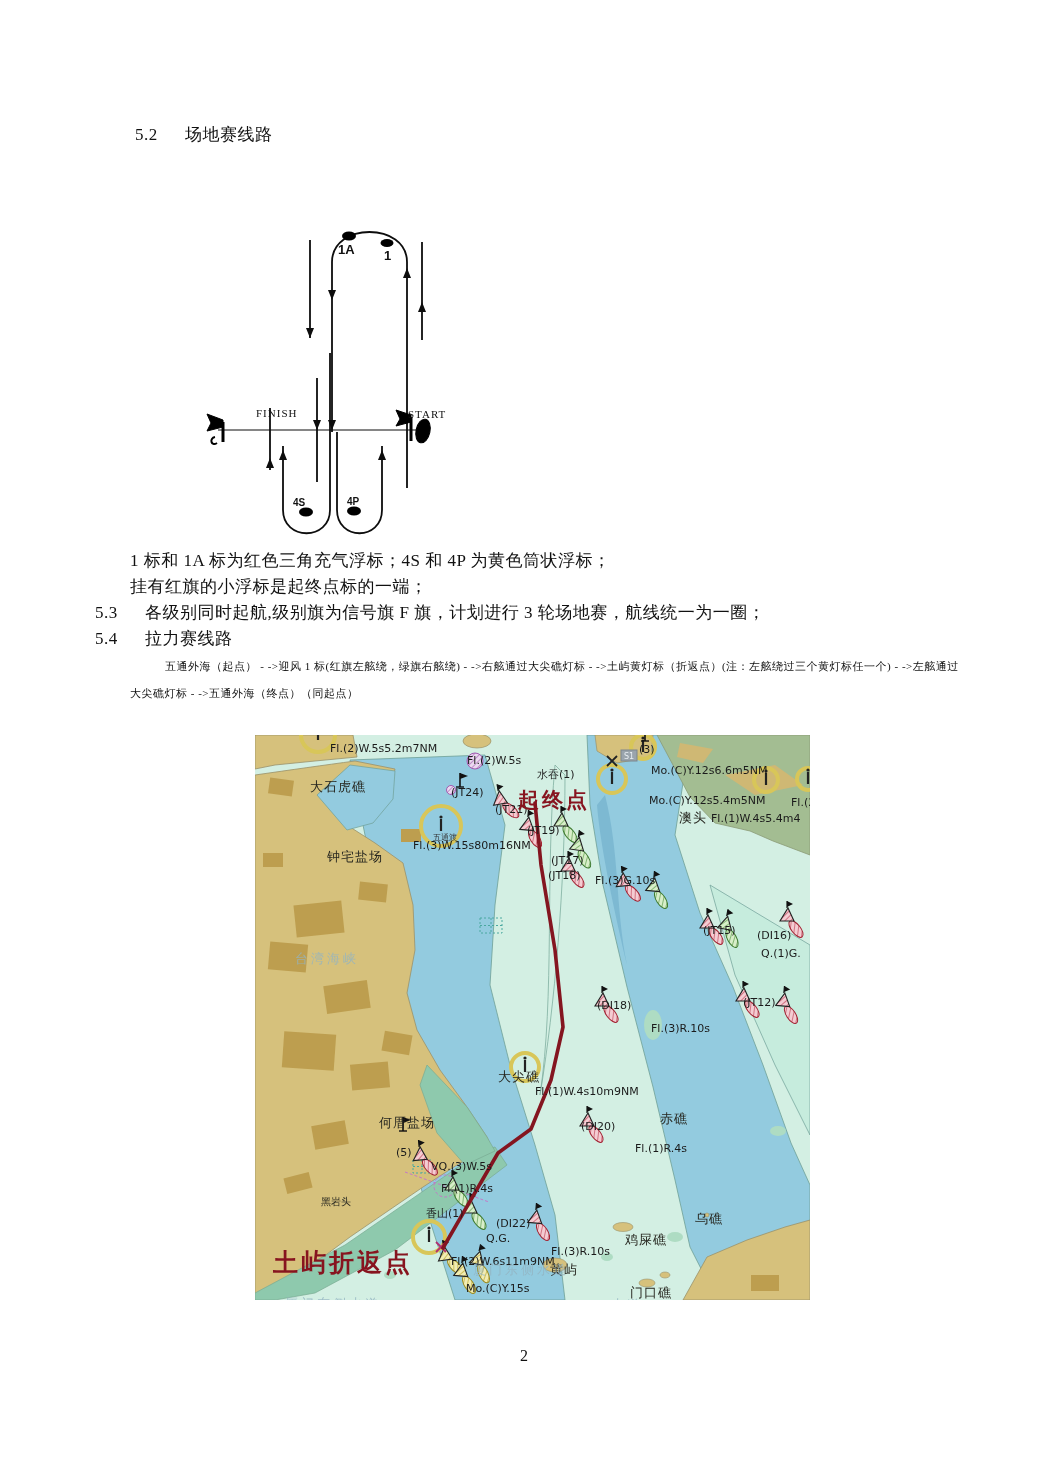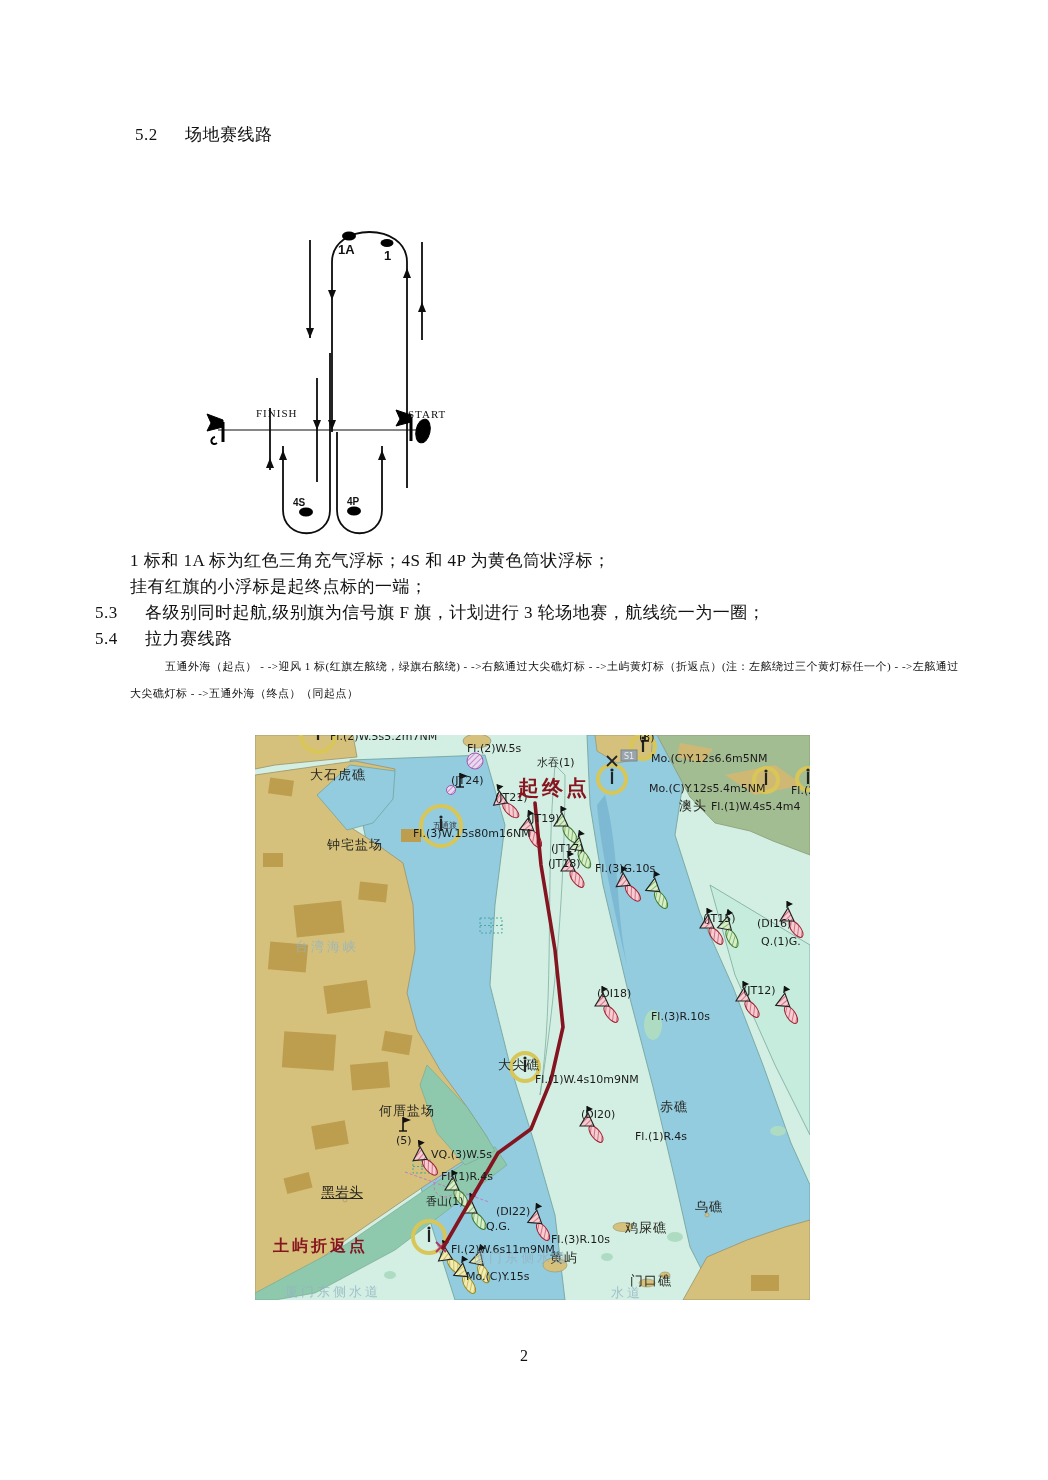--- a/index.html
+++ b/index.html
@@ -5,25 +5,25 @@
   html,body{margin:0;padding:0;background:#fff;}
   #page{position:relative;width:1048px;height:1480px;background:#ffffff;overflow:hidden;
         font-family:"Liberation Serif","DejaVu Serif",serif;color:#111;}
   .docline{position:absolute;font-size:17px;white-space:nowrap;letter-spacing:0.5px;}
   .num{display:inline-block;width:50px;}
   #rally{position:absolute;left:130px;top:653px;width:832px;font-size:11px;line-height:26.5px;
          text-indent:35px;letter-spacing:0.5px;}
   #diagram{position:absolute;left:180px;top:210px;}
   #map{position:absolute;left:255px;top:735px;width:555px;height:565px;overflow:hidden;}
   #map-svg{position:absolute;left:0;top:0;}
-  #map-labels{position:absolute;left:0;top:0;width:555px;height:654px;}
+  #map-labels{position:absolute;left:0;top:12px;width:555px;height:654px;}
   .ml{position:absolute;white-space:nowrap;line-height:1;}
   .ml.c{font-family:"DejaVu Sans","Liberation Sans",sans-serif;font-size:11px;color:#1b1b1b;}
   .ml.p{font-family:"DejaVu Sans","Liberation Sans",sans-serif;font-size:13px;color:#26261f;letter-spacing:1px;}
-  .ml.sp{font-family:"DejaVu Sans","Liberation Sans",sans-serif;font-size:14px;color:#26261f;text-decoration:underline;}
+  .ml.sp{font-family:"DejaVu Sans","Liberation Sans",sans-serif;font-size:10px;color:#26261f;}
   .ml.t{font-family:"DejaVu Sans","Liberation Sans",sans-serif;font-size:8px;color:#333;}
   .ml.f{font-family:"DejaVu Sans","Liberation Sans",sans-serif;font-size:13px;color:#93b4c2;letter-spacing:3px;opacity:.8;}
   .map-anno{position:absolute;white-space:nowrap;font-family:"Liberation Serif",serif;font-weight:bold;
             color:#87141f;letter-spacing:3px;line-height:1;}
   #pagenum{position:absolute;left:0;top:1347px;width:100%;text-align:center;font-size:16px;}
 </style>
 </head>
 <body>
 
 <div id="page">
@@ -422,18 +422,18 @@
         <span class="ml p" style="left: 295px; top: 516px;">黄屿</span>
         <span class="ml p" style="left: 370px; top: 486px;">鸡屎礁</span>
         <span class="ml p" style="left: 440px; top: 465px;">乌礁</span>
         <span class="ml p" style="left: 375px; top: 539px;">门口礁</span>
         <span class="ml c" style="left: 196px; top: 509px;">Fl.(2)W.6s11m9NM</span>
         <span class="ml c" style="left: 211px; top: 536px;">Mo.(C)Y.15s</span>
         <span class="ml f" style="left: 218px; top: 516px;">厦门东侧水道</span>
         <span class="ml f" style="left: 30px; top: 550px;">厦门东侧水道</span>
         <span class="ml f" style="left: 356px; top: 551px;">水道</span>
         <span class="map-anno" style="left: 263px; top: 43px; font-size: 21px;">起终点</span>
-        <span class="map-anno" style="left: 18px; top: 503px; font-size: 16px;">土屿折返点</span>
+        <span class="map-anno" style="left: 18px; top: 503px; font-size: 25px;">土屿折返点</span>
       </div>
   </div>
 
   <div id="pagenum">2</div>
 </div>
 
 </body></html>

